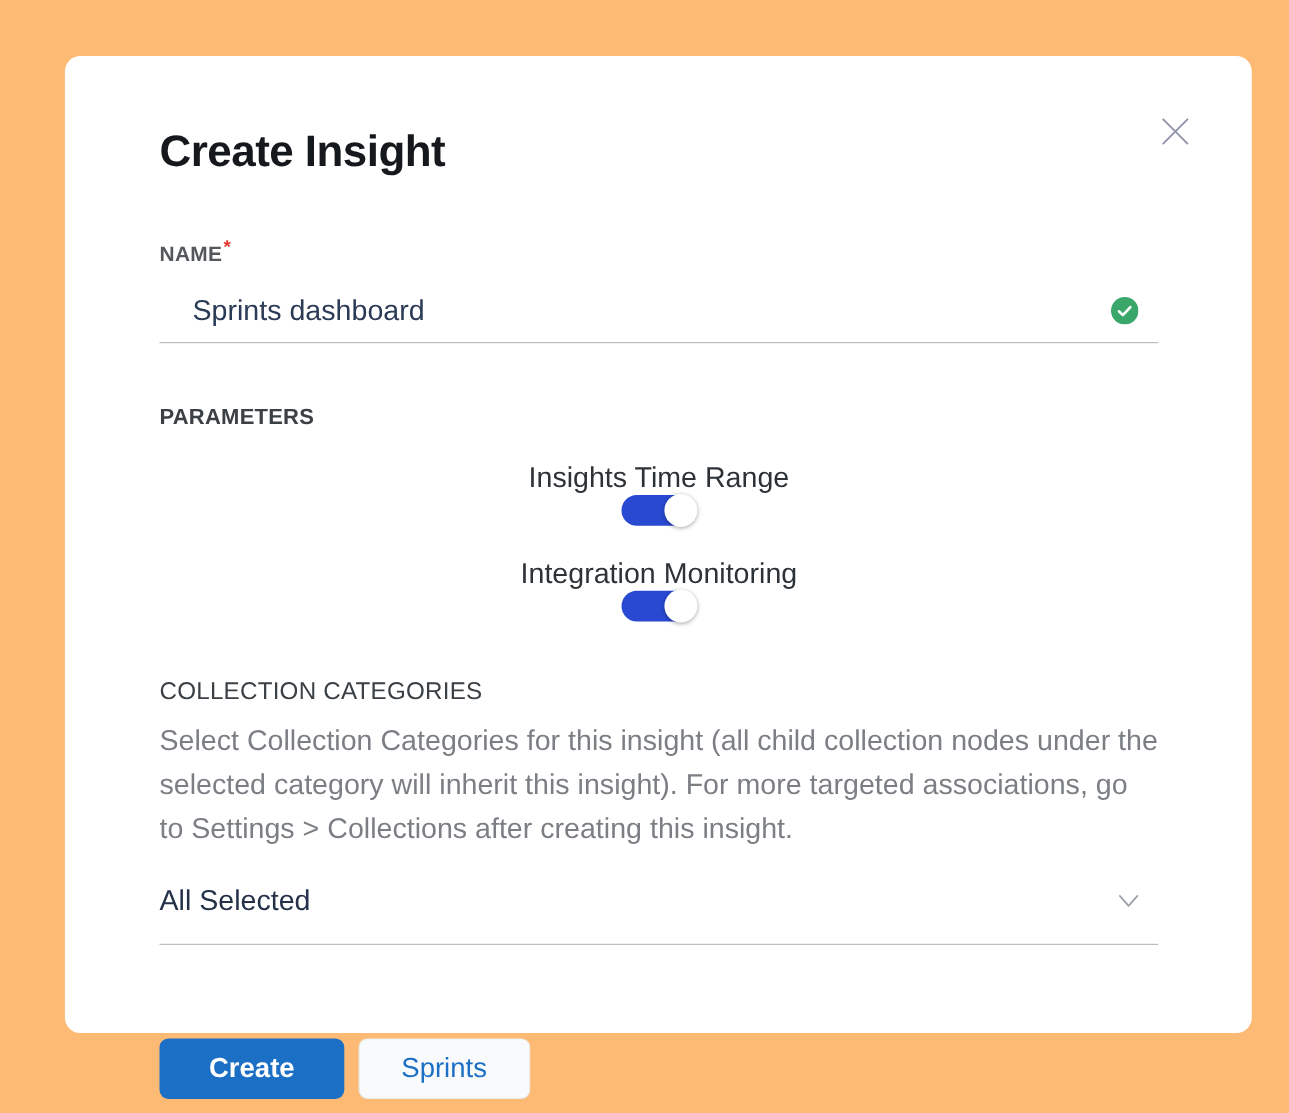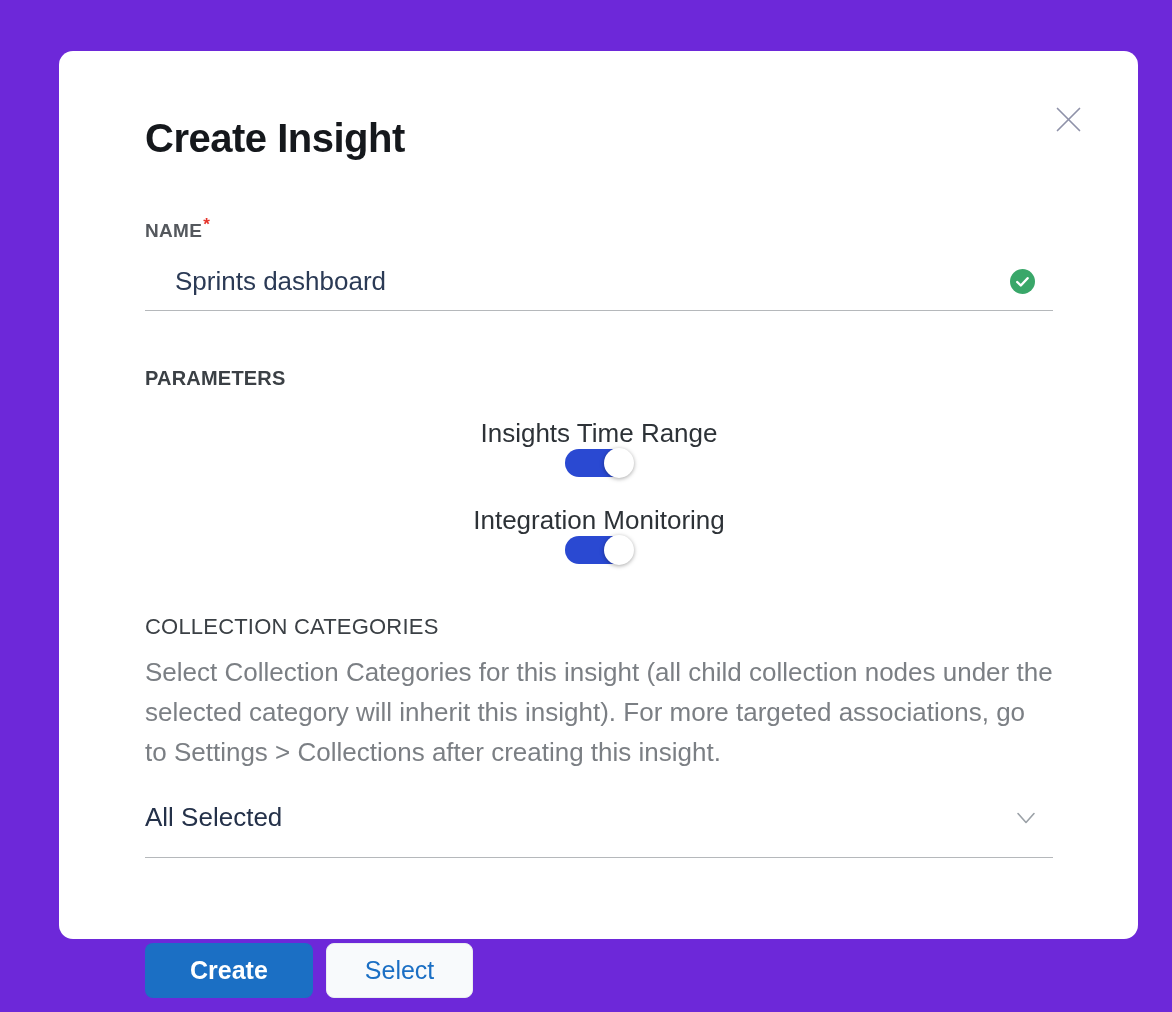--- a/index.html
+++ b/index.html
@@ -4,21 +4,21 @@
 <style>
   * { margin: 0; padding: 0; box-sizing: border-box; }
   html, body {
     width: 1172px; height: 1012px;
     font-family: "Liberation Sans", sans-serif;
     overflow: hidden;
   }
   .overlay {
     position: relative;
     width: 1172px; height: 1012px;
-    background: #6d28d9;
+    background: #fdba74;
   }
   .modal {
     position: absolute;
     left: 59px; top: 51px;
     width: 1079px; height: 888px;
     background: #ffffff;
     border-radius: 14px;
     padding: 64px 85px 0 86px;
   }
   .close-btn {
@@ -216,17 +216,17 @@
         <span class="chevron">
           <svg width="26" height="26" viewBox="0 0 26 26">
             <polyline points="5,8.5 13,17.5 21,8.5" fill="none" stroke="#9ba1a7" stroke-width="1.6" stroke-linecap="round" stroke-linejoin="round"></polyline>
           </svg>
         </span>
       </div>
     </div>
 
     <div class="footer">
       <button class="btn btn-primary">Create</button>
-      <button class="btn btn-secondary">Select</button>
+      <button class="btn btn-secondary">Sprints</button>
     </div>
 
   </div>
 </div>
 
 </body></html>

